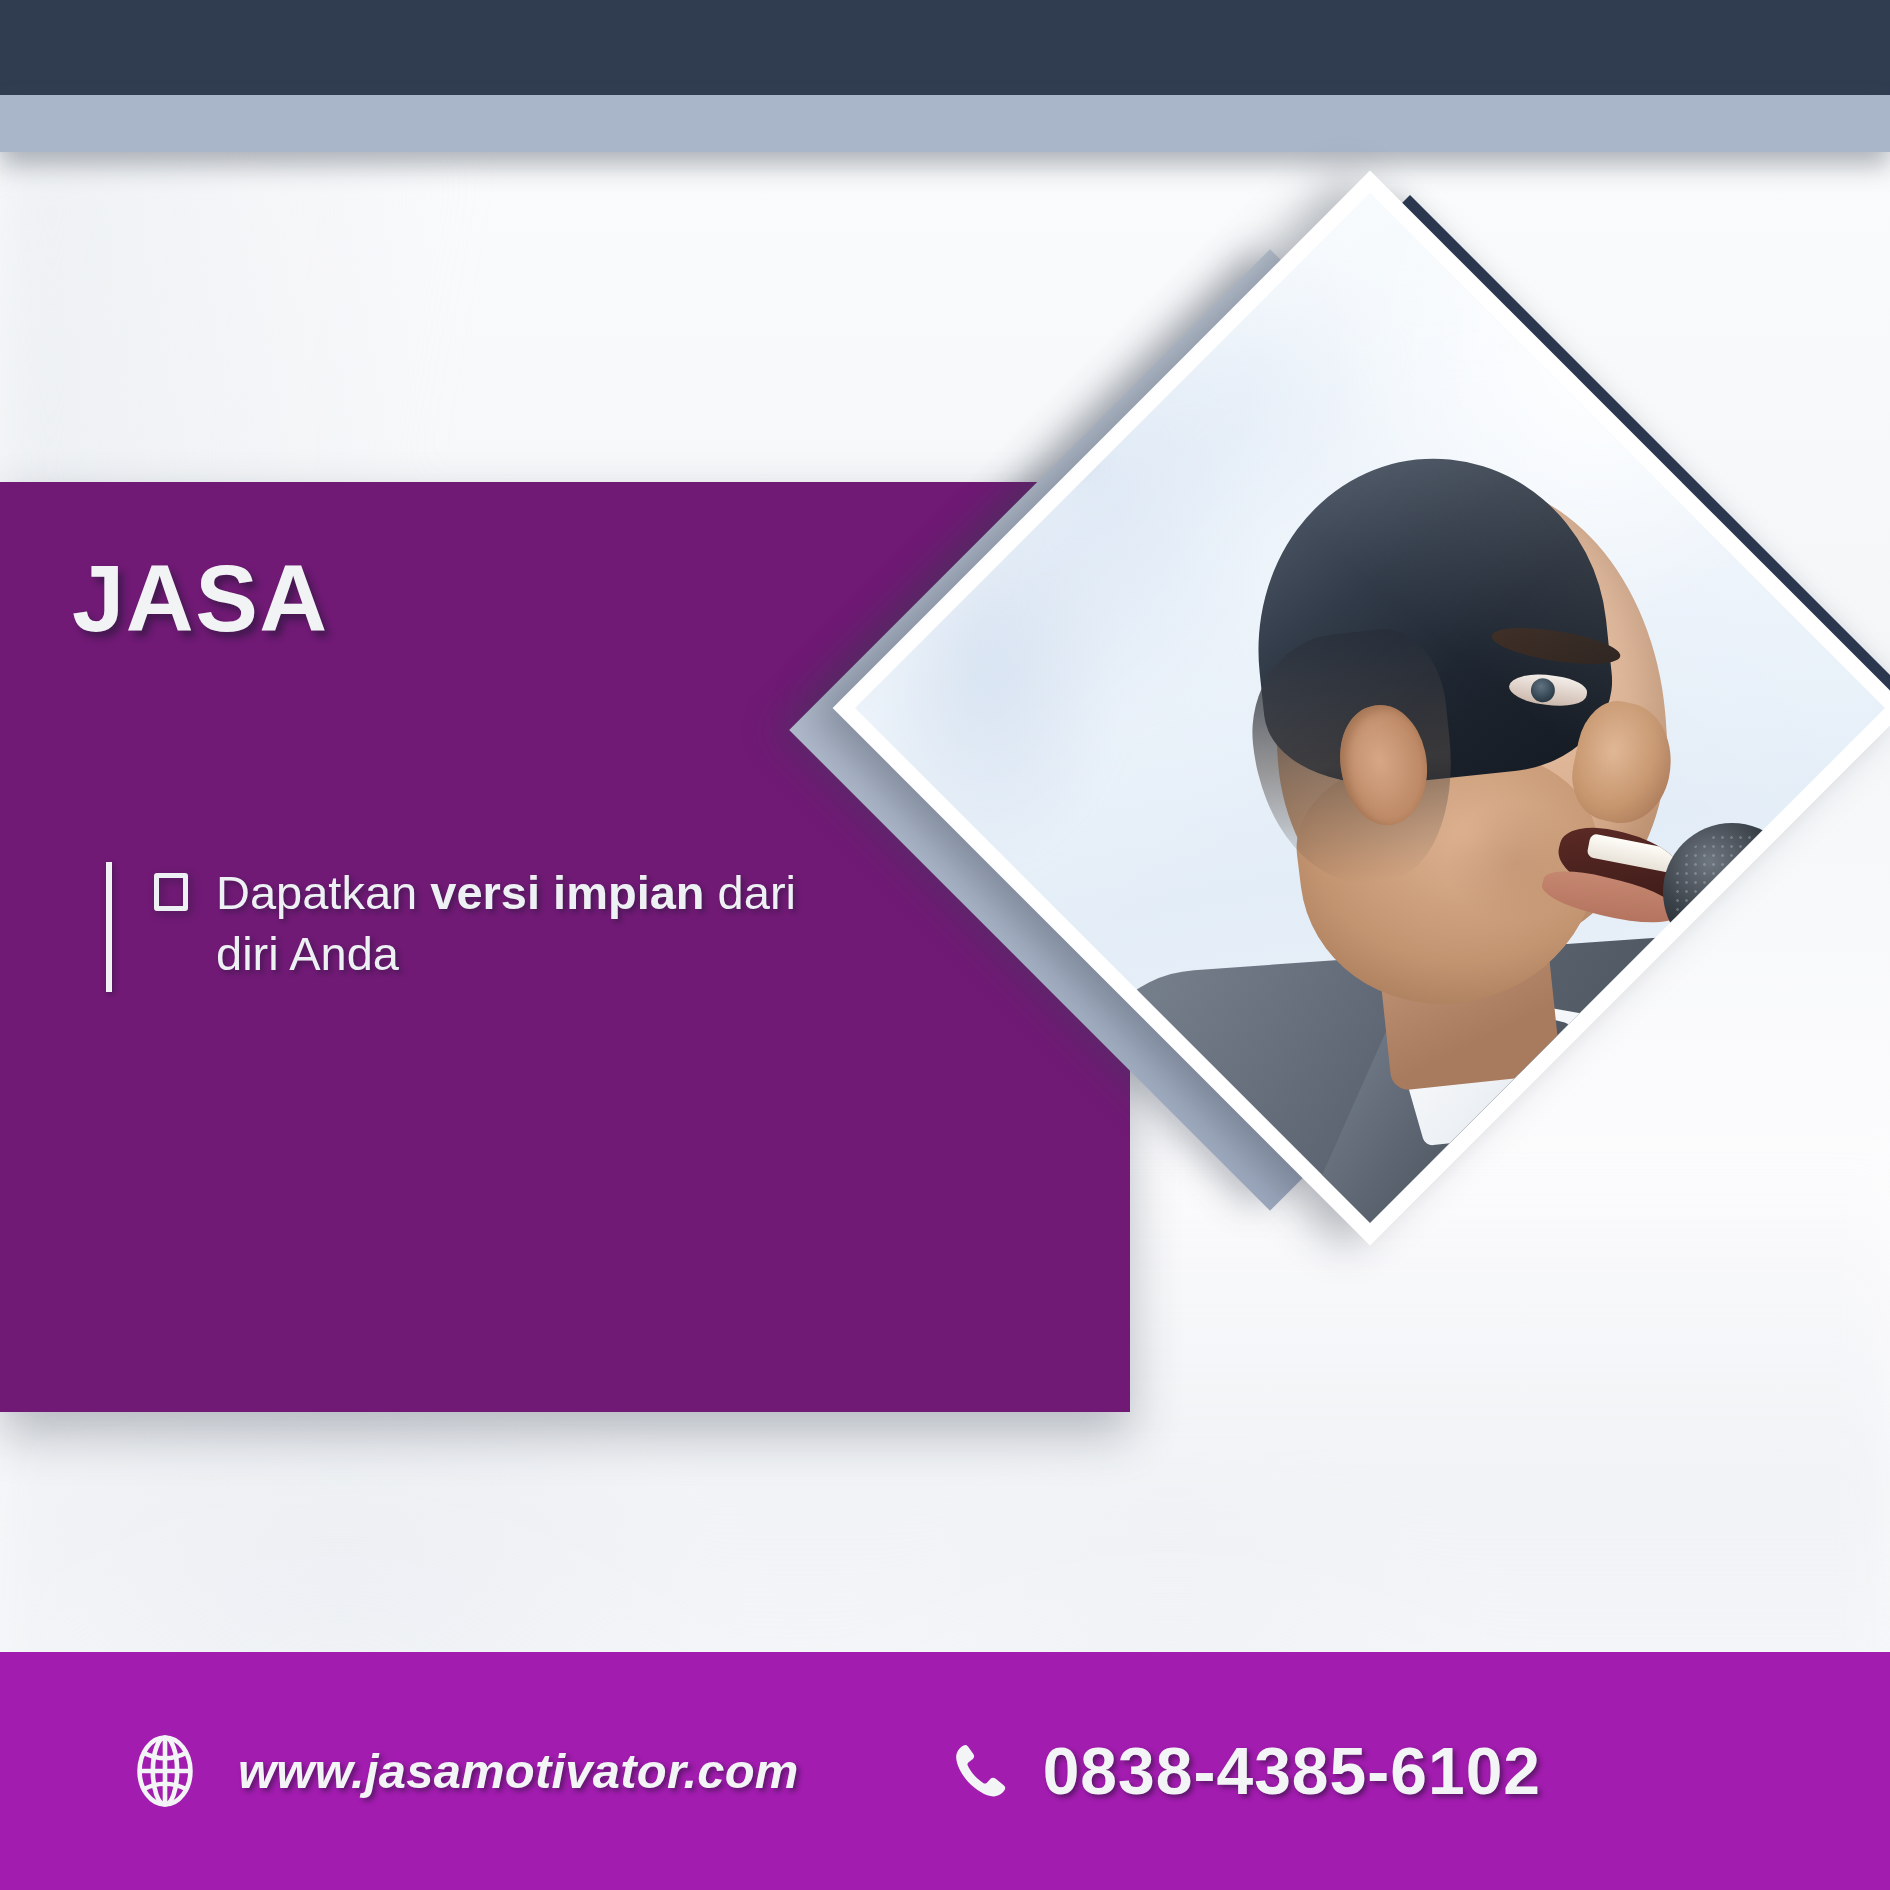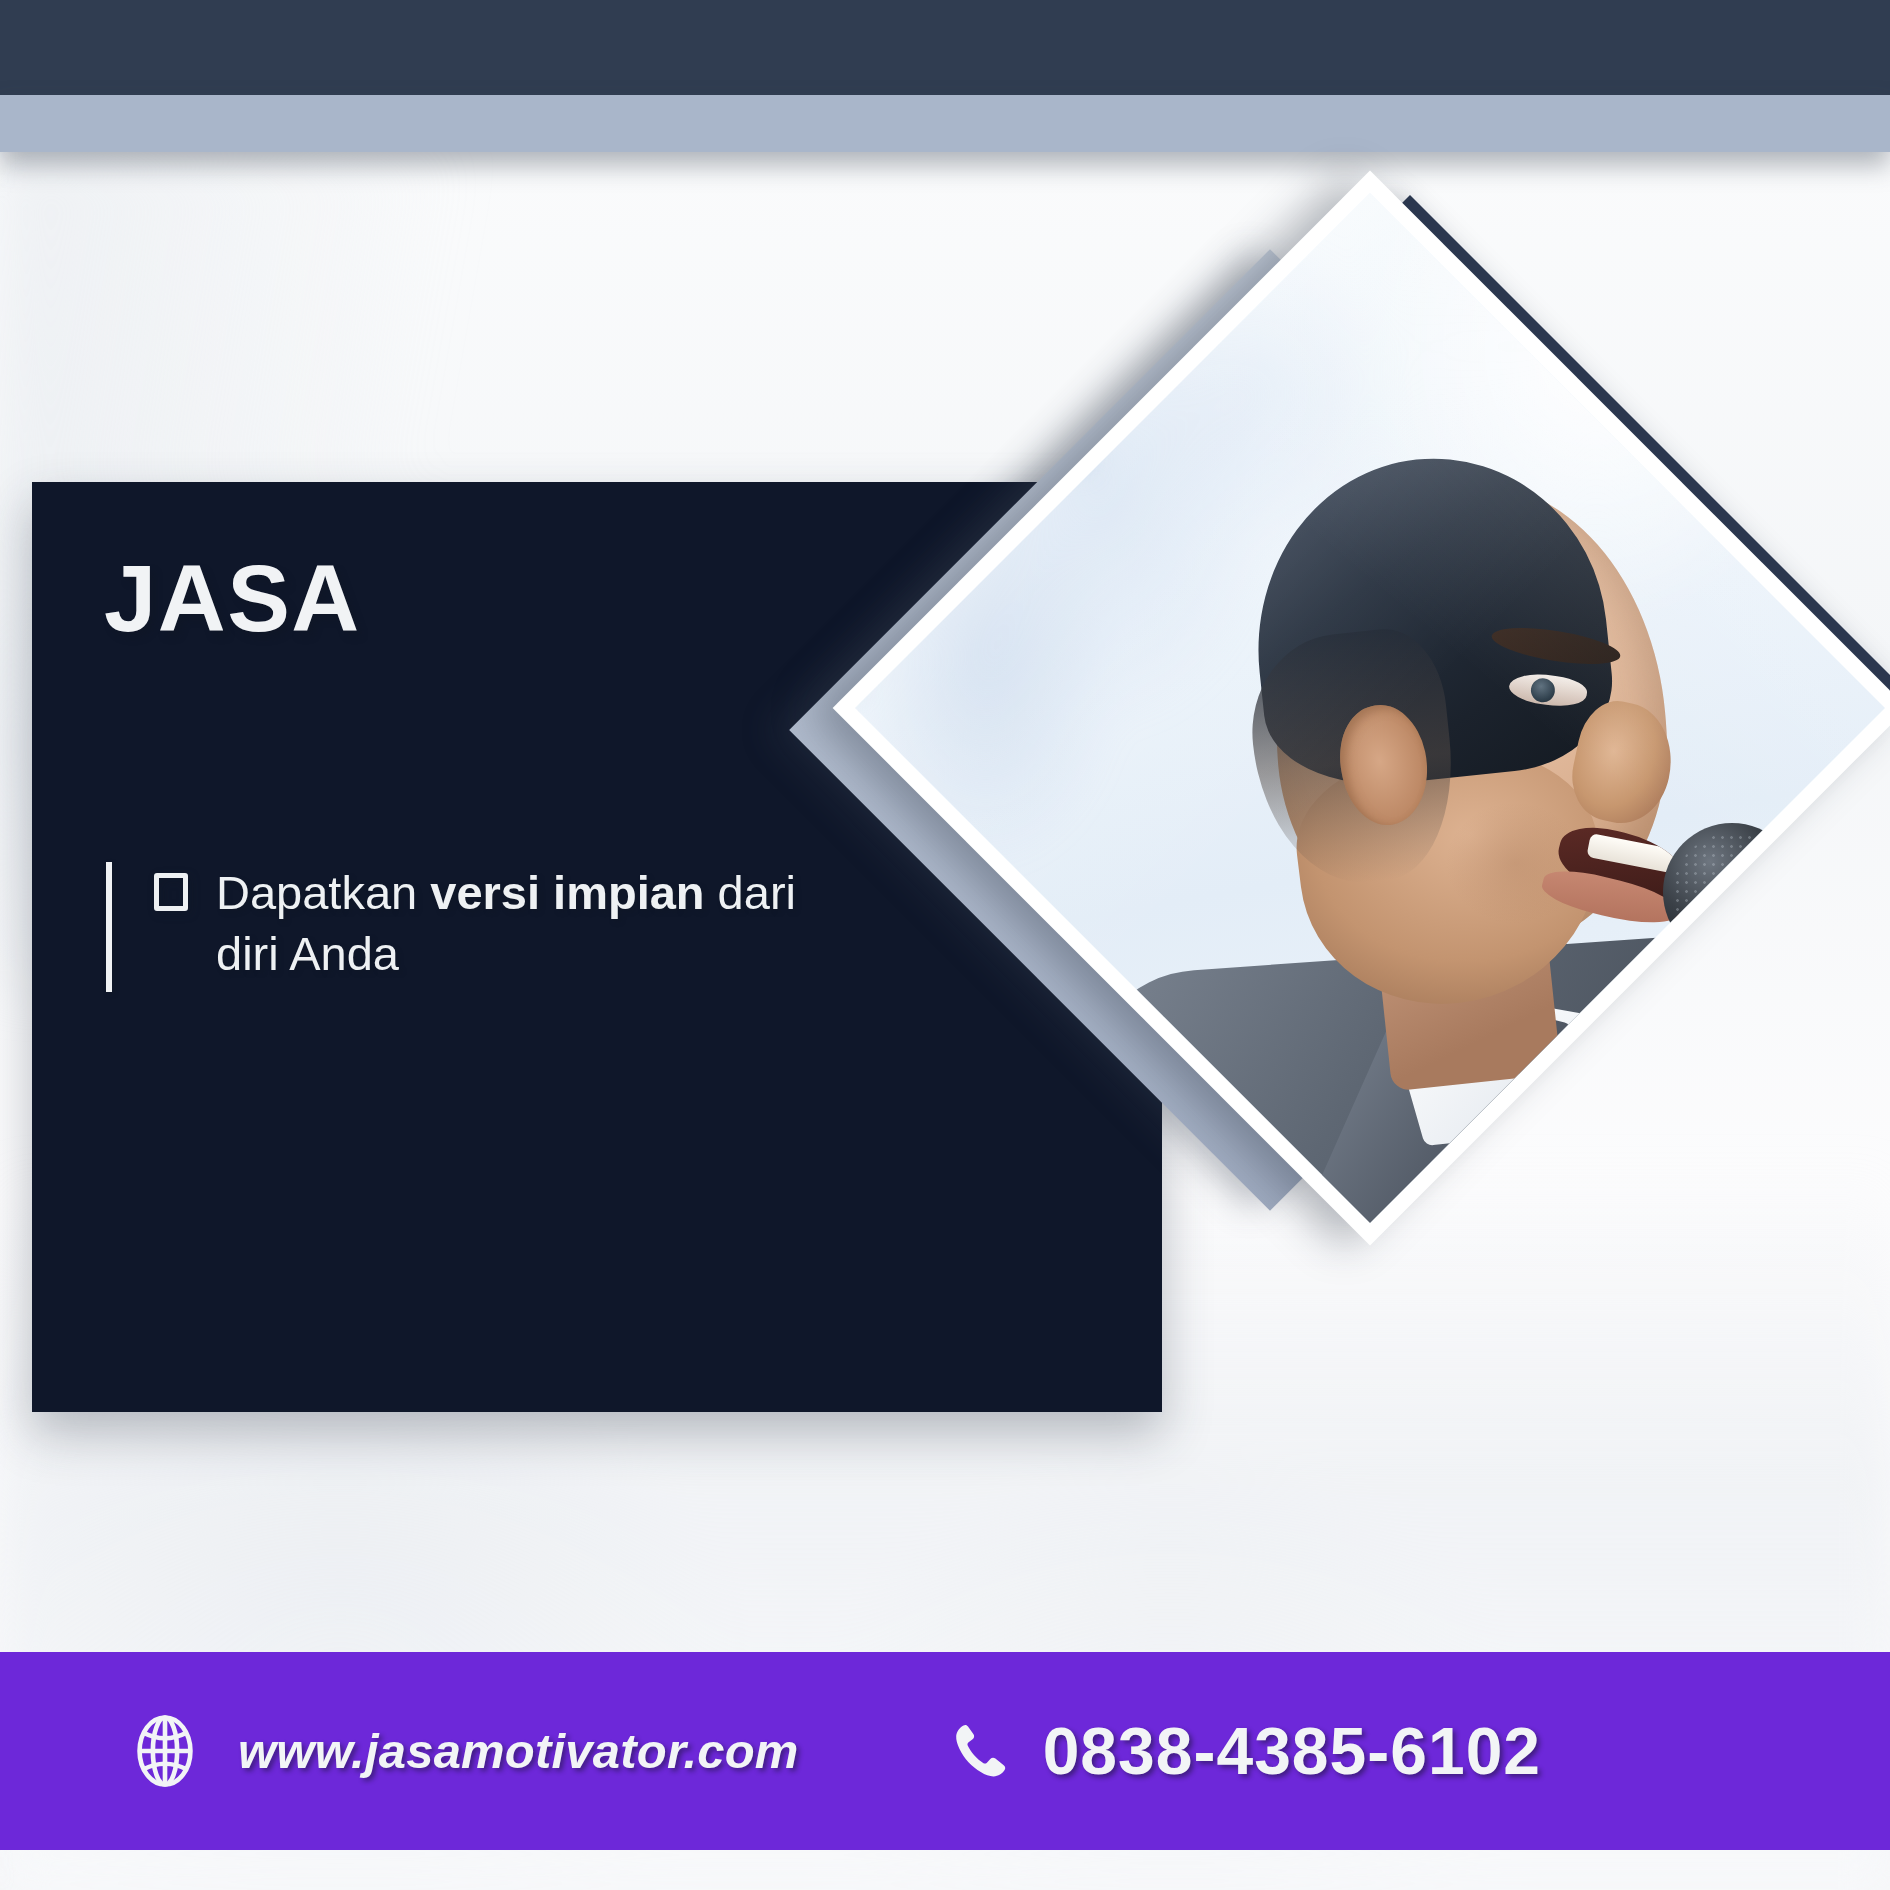--- a/index.html
+++ b/index.html
@@ -63,22 +63,22 @@
   }
   .topbar-light {
     position:absolute; left:0; top:95px; width:100%; height:57px;
     background:#A9B6CA;
     box-shadow:0 13px 26px rgba(60,70,85,.40);
     z-index:6;
   }
 
   
   .footer-bar {
-    position:absolute; left:0; top:1652px; width:100%; height:198px;
-    background:#6d28d9;
+    position:absolute; left:0; top:1652px; width:100%; height:238px;
+    background:#a21caf;
     z-index:8;
     display:flex; align-items:center;
   }
   .footer-inner{
     display:flex; align-items:center; width:100%;
     padding-left:128px; padding-right:70px;
   }
   .contact-item{ display:flex; align-items:center; }
   .contact-item.web{ margin-right:150px; }
 
@@ -92,24 +92,23 @@
     letter-spacing:.2px;
     text-shadow:3px 3px 5px rgba(10,15,25,.45);
     white-space:nowrap;
   }
   .web-text{ font-size:49px; }
   .phone-text{ font-size:66px; font-style:normal; letter-spacing:1px; }
 
   
   .main-panel{
     position:absolute; left:0; top:482px; width:1130px; height:930px;
-    background:#0f172a;
+    background:#701a75;
     z-index:5;
     box-shadow:0 22px 46px rgba(40,50,65,.30);
-    margin-left:32px;
   }
 
   .headline{
     position:absolute; left:72px; top:62px;
     width:1000px;
   }
   .headline-line{
     display:block;
     color:#F1F3F5;
     font-weight:800;

